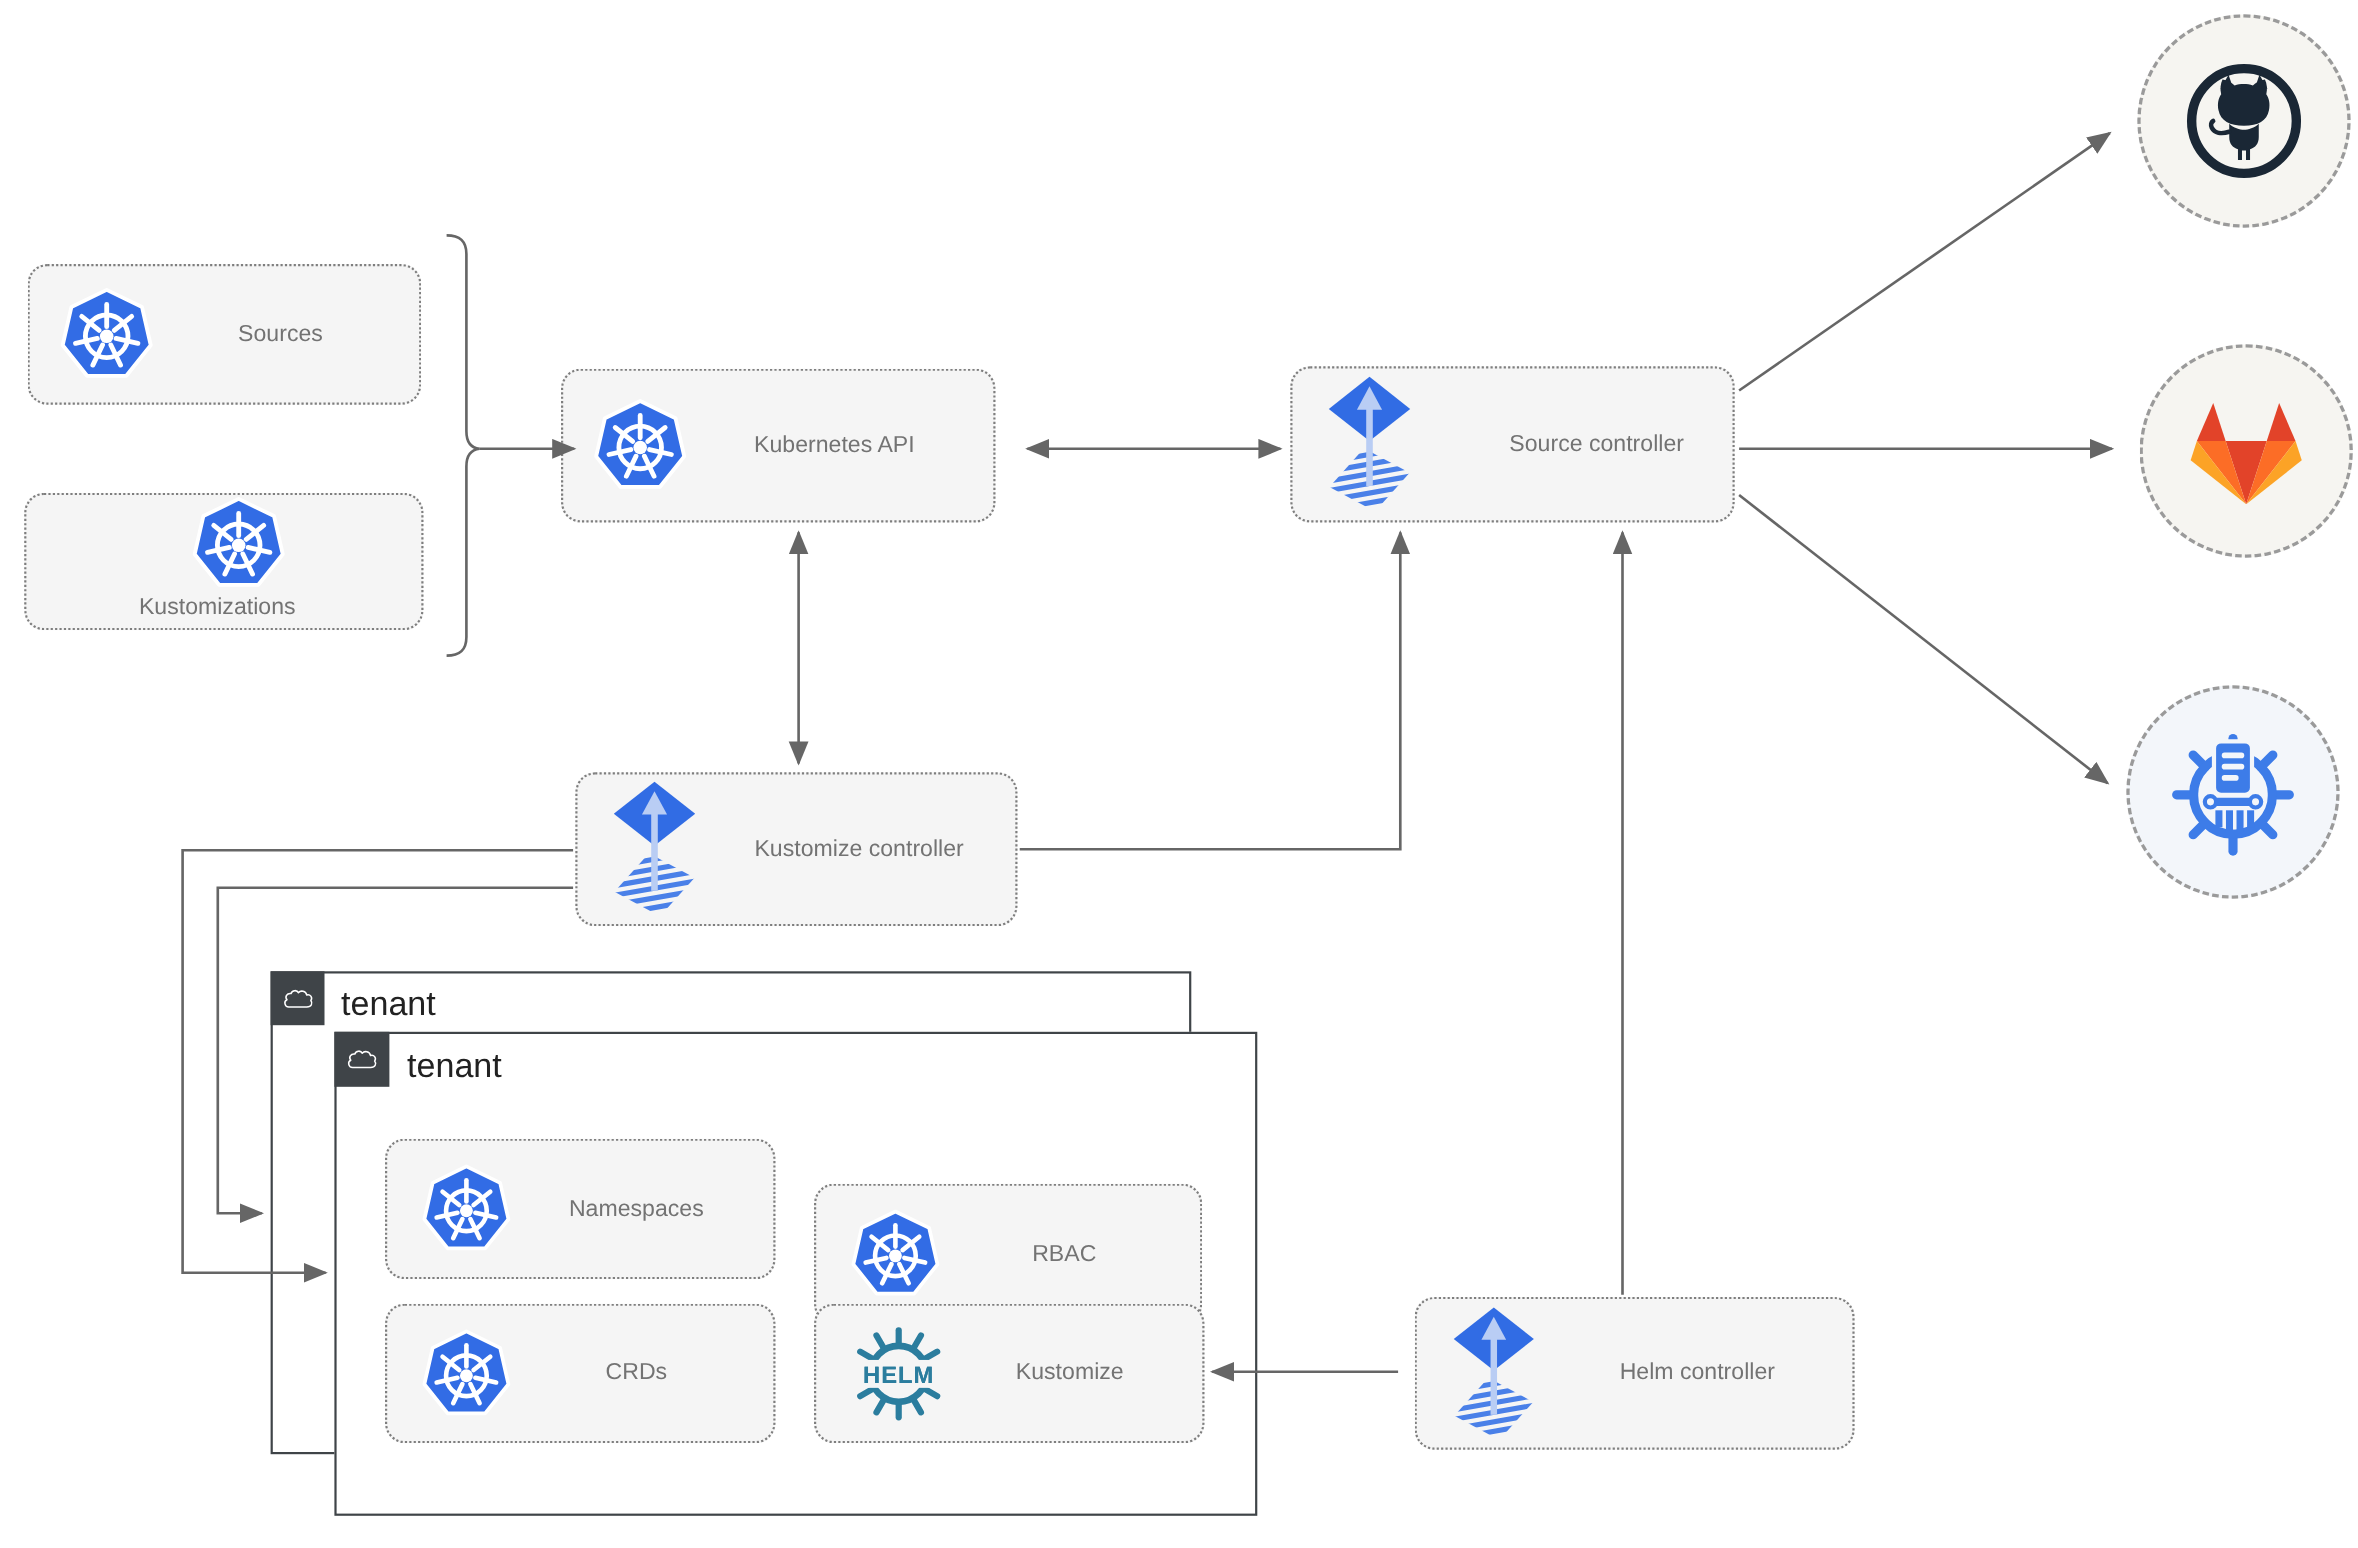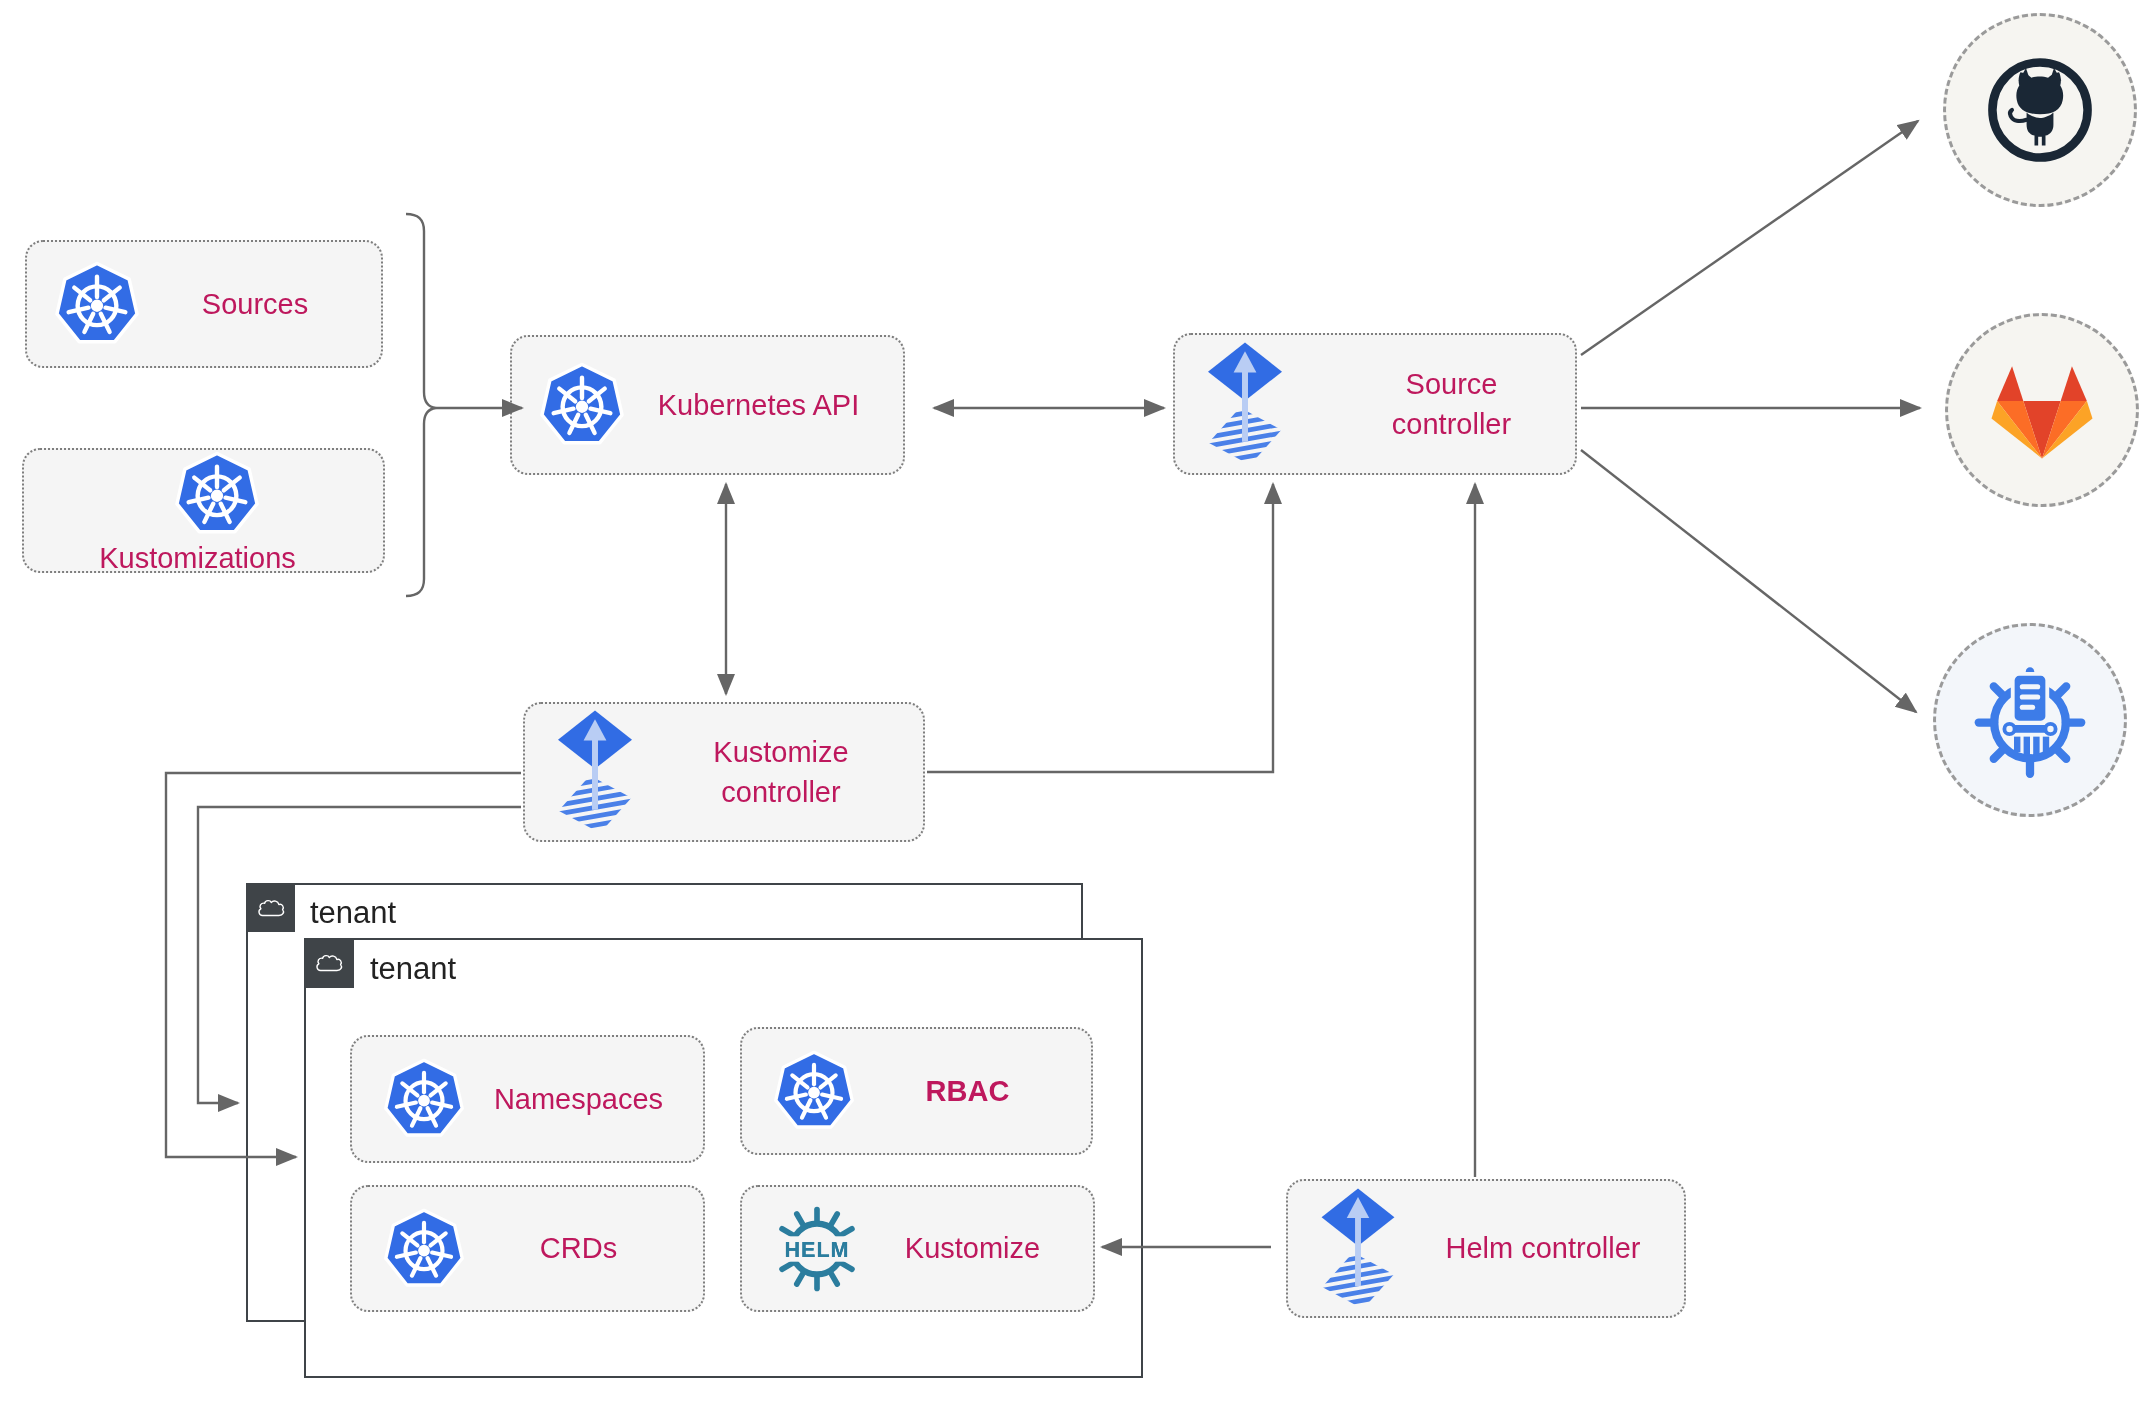--- a/index.html
+++ b/index.html
@@ -7,21 +7,21 @@
     position:relative; width:2144px; height:1407px; background:#ffffff;
     font-family:"Liberation Sans", sans-serif; overflow:hidden;
   }
   .node {
     position:absolute; background:#f5f5f5; border:2px dotted #7e7e7e;
     border-radius:18px; display:flex; align-items:center; box-sizing:border-box;
     z-index:8;
   }
   .node .icon { flex:0 0 auto; margin-left:26px; display:flex; align-items:center; }
   .node .lbl {
-    flex:1 1 auto; text-align:center; font-size:29px; color:#be185d;
+    flex:1 1 auto; text-align:center; font-size:21px; color:#737373;
     line-height:1.38; padding-right:12px;
   }
   .node .lbl.narrow { max-width:212px; margin-left:auto; margin-right:auto; padding-right:0; }
   .tenant {
     position:absolute; background:#ffffff; border:2px solid #3f4448;
     box-sizing:border-box;
   }
   .tenant-back { z-index:5; }
   .tenant-front { z-index:6; }
   .tenant .tag {
@@ -217,21 +217,21 @@
 
   <div class="node" style="left:350px; top:1035px; width:355px; height:128px; z-index:9;">
     <span class="icon" style="margin-left:30px">
       <svg width="84" height="84" viewBox="0 0 100 100">
           <use href="#sym-k8s"></use>
         </svg>
       </span>
     <span class="lbl">Namespaces</span>
   </div>
 
-  <div class="node" style="left:740px; top:1027px; width:353px; height:128px; z-index:9;font-weight:bold;">
+  <div class="node" style="left:740px; top:1076px; width:353px; height:128px; z-index:9;">
     <span class="icon" style="margin-left:30px">
       <svg width="84" height="84" viewBox="0 0 100 100">
           <use href="#sym-k8s"></use>
         </svg>
       </span>
     <span class="lbl">RBAC</span>
   </div>
 
   <div class="node" style="left:350px; top:1185px; width:355px; height:127px; z-index:9;">
     <span class="icon" style="margin-left:30px">

